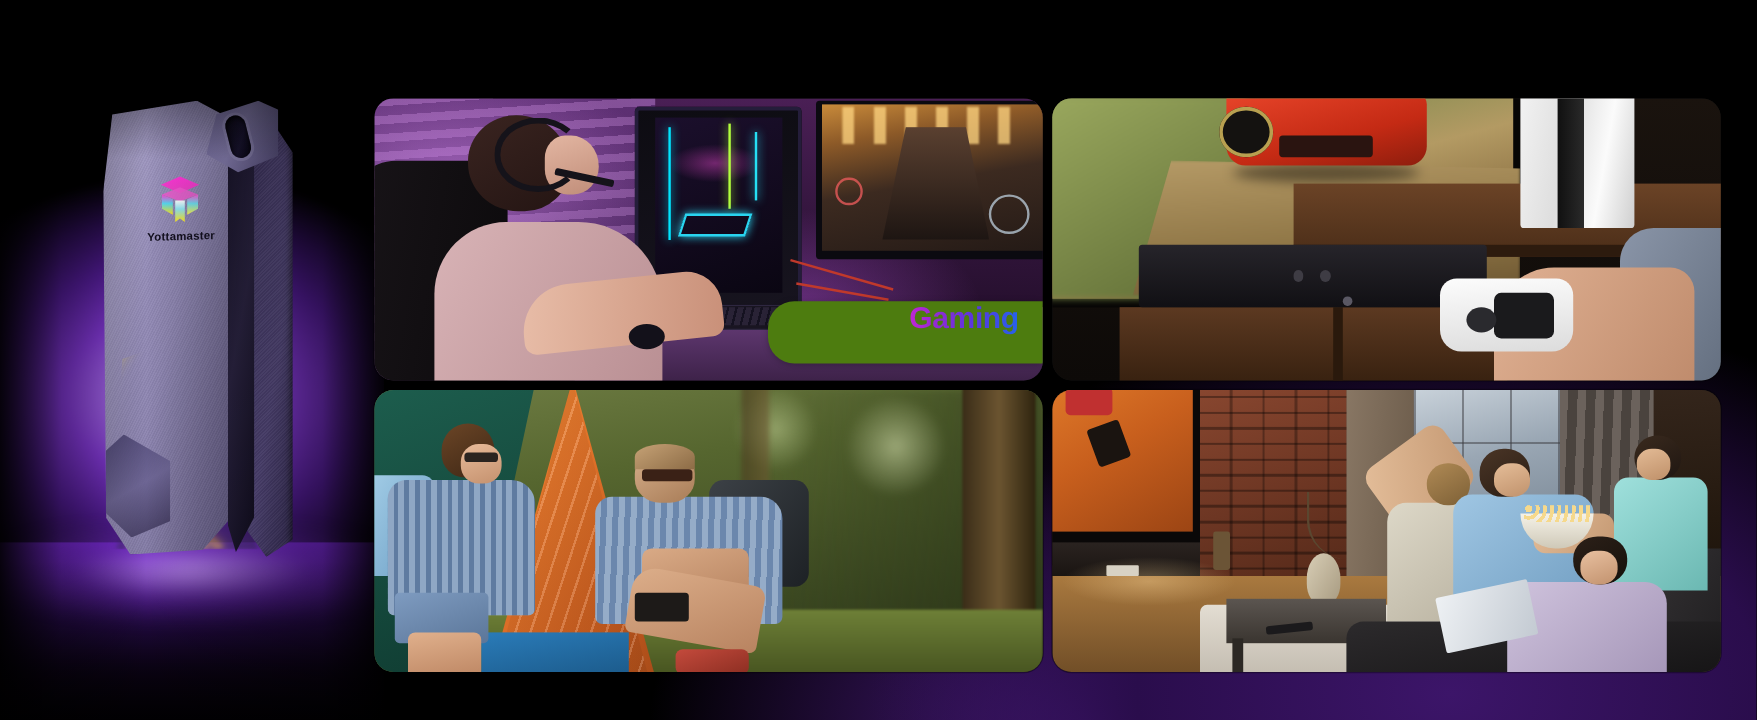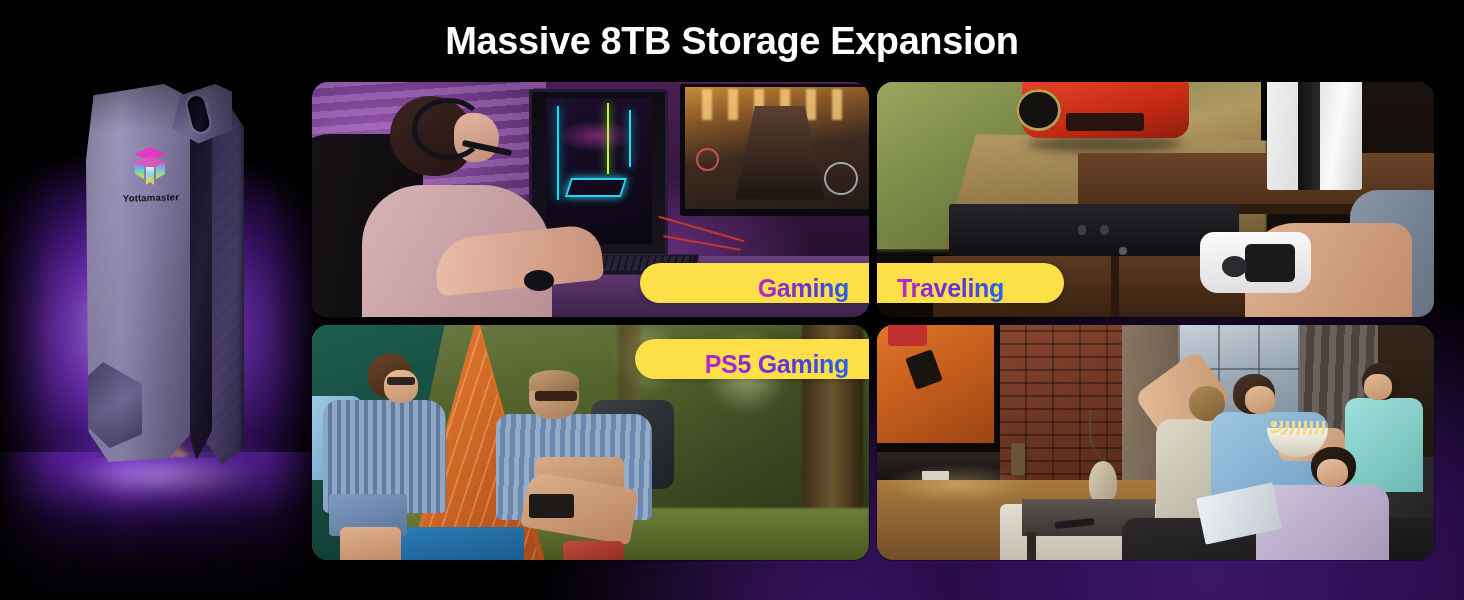--- a/index.html
+++ b/index.html
@@ -170,23 +170,23 @@
     border-radius:16px;
     overflow:hidden;
     background:#111;
     box-shadow:0 0 0 1px rgba(0,0,0,.35);
   }
   .photo { position:absolute; inset:0; overflow:hidden; }
 
   
   .pill {
     position:absolute;
-    height:40px;
-    display:flex; align-items:flex-end;
-    background:#fde047;
+    height:52px;
+    display:flex; align-items:flex-start;
+    background:#4d7c0f;
     z-index:6;
     box-shadow:0 1px 5px rgba(0,0,0,.25);
   }
   .pill-right { right:0; bottom:14px; padding:0 20px 0 118px; border-radius:22px 0 0 22px; }
   .pill-left  { left:0;  bottom:14px; padding:0 60px 0 20px; border-radius:0 22px 22px 0; }
   .pill-tr    { right:0; top:14px;    padding:0 20px 0 70px; border-radius:22px 0 0 22px; }
   .pill-tl    { left:0;  top:14px;    padding:0 46px 0 20px; border-radius:0 22px 22px 0; }
   .pill-text {
     font-size:25px; font-weight:bold; letter-spacing:-.3px; white-space:nowrap;
     background:linear-gradient(90deg,#c026d3 0%,#8b2bd6 28%,#5b36dd 58%,#2563eb 100%);
@@ -375,21 +375,20 @@
   .e-doll{left:24%;top:50%;width:2.5%;height:14%;background:#6b5436;border-radius:2px;}
   .e-glow{left:0;top:58%;width:36%;height:20%;background:radial-gradient(ellipse 50% 60% at 40% 50%, rgba(255,220,160,.35), rgba(0,0,0,0) 72%);}
 </style>
 </head>
 <body>
 
 <div class="stage">
 
   <div class="bg-purple-wash"></div>
 
-  <div class="headline">Massive 8TB Storage Expansion</div>
 
   <div class="hero">
     <div class="hero-glow"></div>
     <div class="hero-floor"></div>
     <div class="hero-floor-glow"></div>
 
     <div class="dev-reflection">
       <div class="refl-body"></div>
       <div class="refl-stripes" id="reflStripes">
           <div class="rgb-stripe" style="left: 2px; top: 0px; height: 90px; background: rgb(241, 91, 221); color: rgb(241, 91, 221); transform: rotate(30deg);"></div>
@@ -514,23 +513,20 @@
         <div class="abs t-soundbar"></div>
         <div class="abs t-sb-dot1"></div>
         <div class="abs t-sb-dot2"></div>
         <div class="abs t-sb-dot3"></div>
         <div class="abs t-sleeve"></div>
         <div class="abs t-hand"></div>
         <div class="abs t-ctrl"></div>
         <div class="abs t-ctrl-black"></div>
         <div class="abs t-ctrl-stick"></div>
       </div>
-      <div class="pill pill-left">
-        <span class="pill-text">Traveling</span>
-      </div>
     </div>
 
     <div class="tile">
       <div class="photo">
         <div class="abs c-bg"></div>
         <div class="abs c-forest"></div>
         <div class="abs c-trunk2"></div>
         <div class="abs c-trunk"></div>
         <div class="abs c-grass"></div>
         <div class="abs c-tent-green"></div>
@@ -546,23 +542,20 @@
         <div class="abs c-w-leg"></div>
         <div class="abs c-m-pack"></div>
         <div class="abs c-m-shirt"></div>
         <div class="abs c-m-head"></div>
         <div class="abs c-m-hair"></div>
         <div class="abs c-m-glass"></div>
         <div class="abs c-m-leg"></div>
         <div class="abs c-m-arm"></div>
         <div class="abs c-cam"></div>
         <div class="abs c-m-shoe"></div>
-      </div>
-      <div class="pill pill-tr">
-        <span class="pill-text">PS5 Gaming</span>
       </div>
     </div>
 
     <div class="tile">
       <div class="photo">
         <div class="abs e-bg"></div>
         <div class="abs e-window"></div>
         <div class="abs e-win-grid"></div>
         <div class="abs e-curtain"></div>
         <div class="abs e-pillar"></div>

